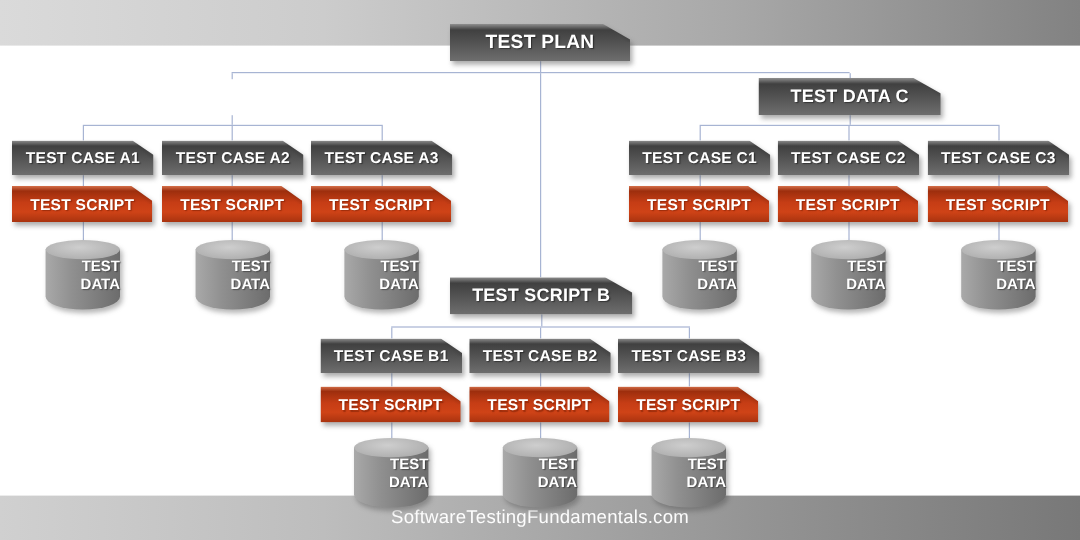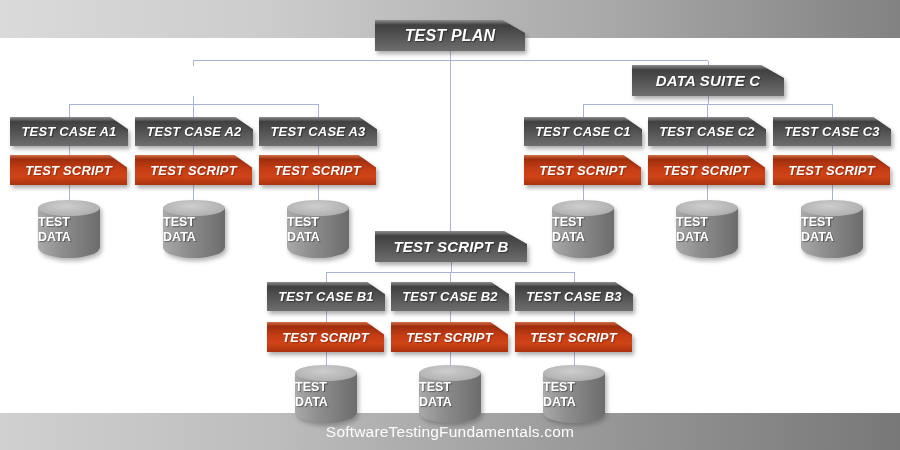--- a/index.html
+++ b/index.html
@@ -16,21 +16,21 @@
   }
   .band.bottom {
     top:413px; height:37px;
     background:linear-gradient(90deg,#d0d0d0 0%,#bdbdbd 30%,#949494 70%,#787878 100%);
     display:flex; align-items:center; justify-content:center;
   }
   .watermark { color:#fdfdfd; font-size:15.5px; letter-spacing:0.2px; }
 
   .line { position:absolute; background:#a7b4d3; z-index:1; }
 
-  .wrap { position:absolute; z-index:2; filter:drop-shadow(2px 3px 2px rgba(70,70,70,0.45));font-style:italic; }
+  .wrap { position:absolute; z-index:2; filter:drop-shadow(2px 3px 2px rgba(70,70,70,0.45)); }
   .node {
     width:100%; height:100%;
     clip-path:polygon(0 0, 85% 0, 100% 42%, 100% 100%, 0 100%);
     background:linear-gradient(180deg,#8f8f8f 0%,#404040 16%,#555555 55%,#6e6e6e 100%);
     display:flex; align-items:center; justify-content:center;
     color:#ffffff; font-weight:bold; letter-spacing:0.2px;
     text-shadow:1px 1px 1px rgba(0,0,0,0.45);
     position:relative;
   }
   .node::before {
@@ -48,21 +48,21 @@
   .cyl-body {
     position:absolute; top:8px; left:0; width:62px; height:50px;
     background:linear-gradient(90deg,#a9a9a9 0%,#909090 35%,#7a7a7a 75%,#6c6c6c 100%);
     border-radius:0 0 31px 31px / 0 0 11px 11px;
   }
   .cyl-top {
     position:absolute; top:0; left:0; width:62px; height:16px; border-radius:50%;
     background:radial-gradient(ellipse at 45% 38%, #cecece 0%, #b3b3b3 65%, #a0a0a0 100%);
   }
   .cyl-label {
-    position:absolute; top:15px; left:0; width:62px; text-align:left;
+    position:absolute; top:15px; left:0; width:62px; text-align:right;
     color:#ffffff; font-weight:bold; font-size:12.5px; line-height:1.2;
     text-shadow:1px 1px 1px rgba(0,0,0,0.4);
   }
 </style>
 </head>
 <body>
 
 <div class="stage">
 
   <div class="band top"></div>
@@ -121,21 +121,21 @@
       </div>
   </div>
 
   <div class="wrap" style="left:375px;top:231px;width:152px;height:31px">
     <div class="node fs15">
         <span>TEST SCRIPT B</span>
       </div>
   </div>
   <div class="wrap" style="left:632px;top:65px;width:152px;height:31px">
     <div class="node fs15">
-        <span>DATA SUITE C</span>
+        <span>TEST DATA C</span>
       </div>
   </div>
 
   <div class="wrap" style="left:10px;top:117px;width:118px;height:29px">
     <div class="node fs13">
         <span>TEST CASE A1</span>
       </div>
   </div>
   <div class="wrap" style="left:135px;top:117px;width:118px;height:29px">
     <div class="node fs13">

